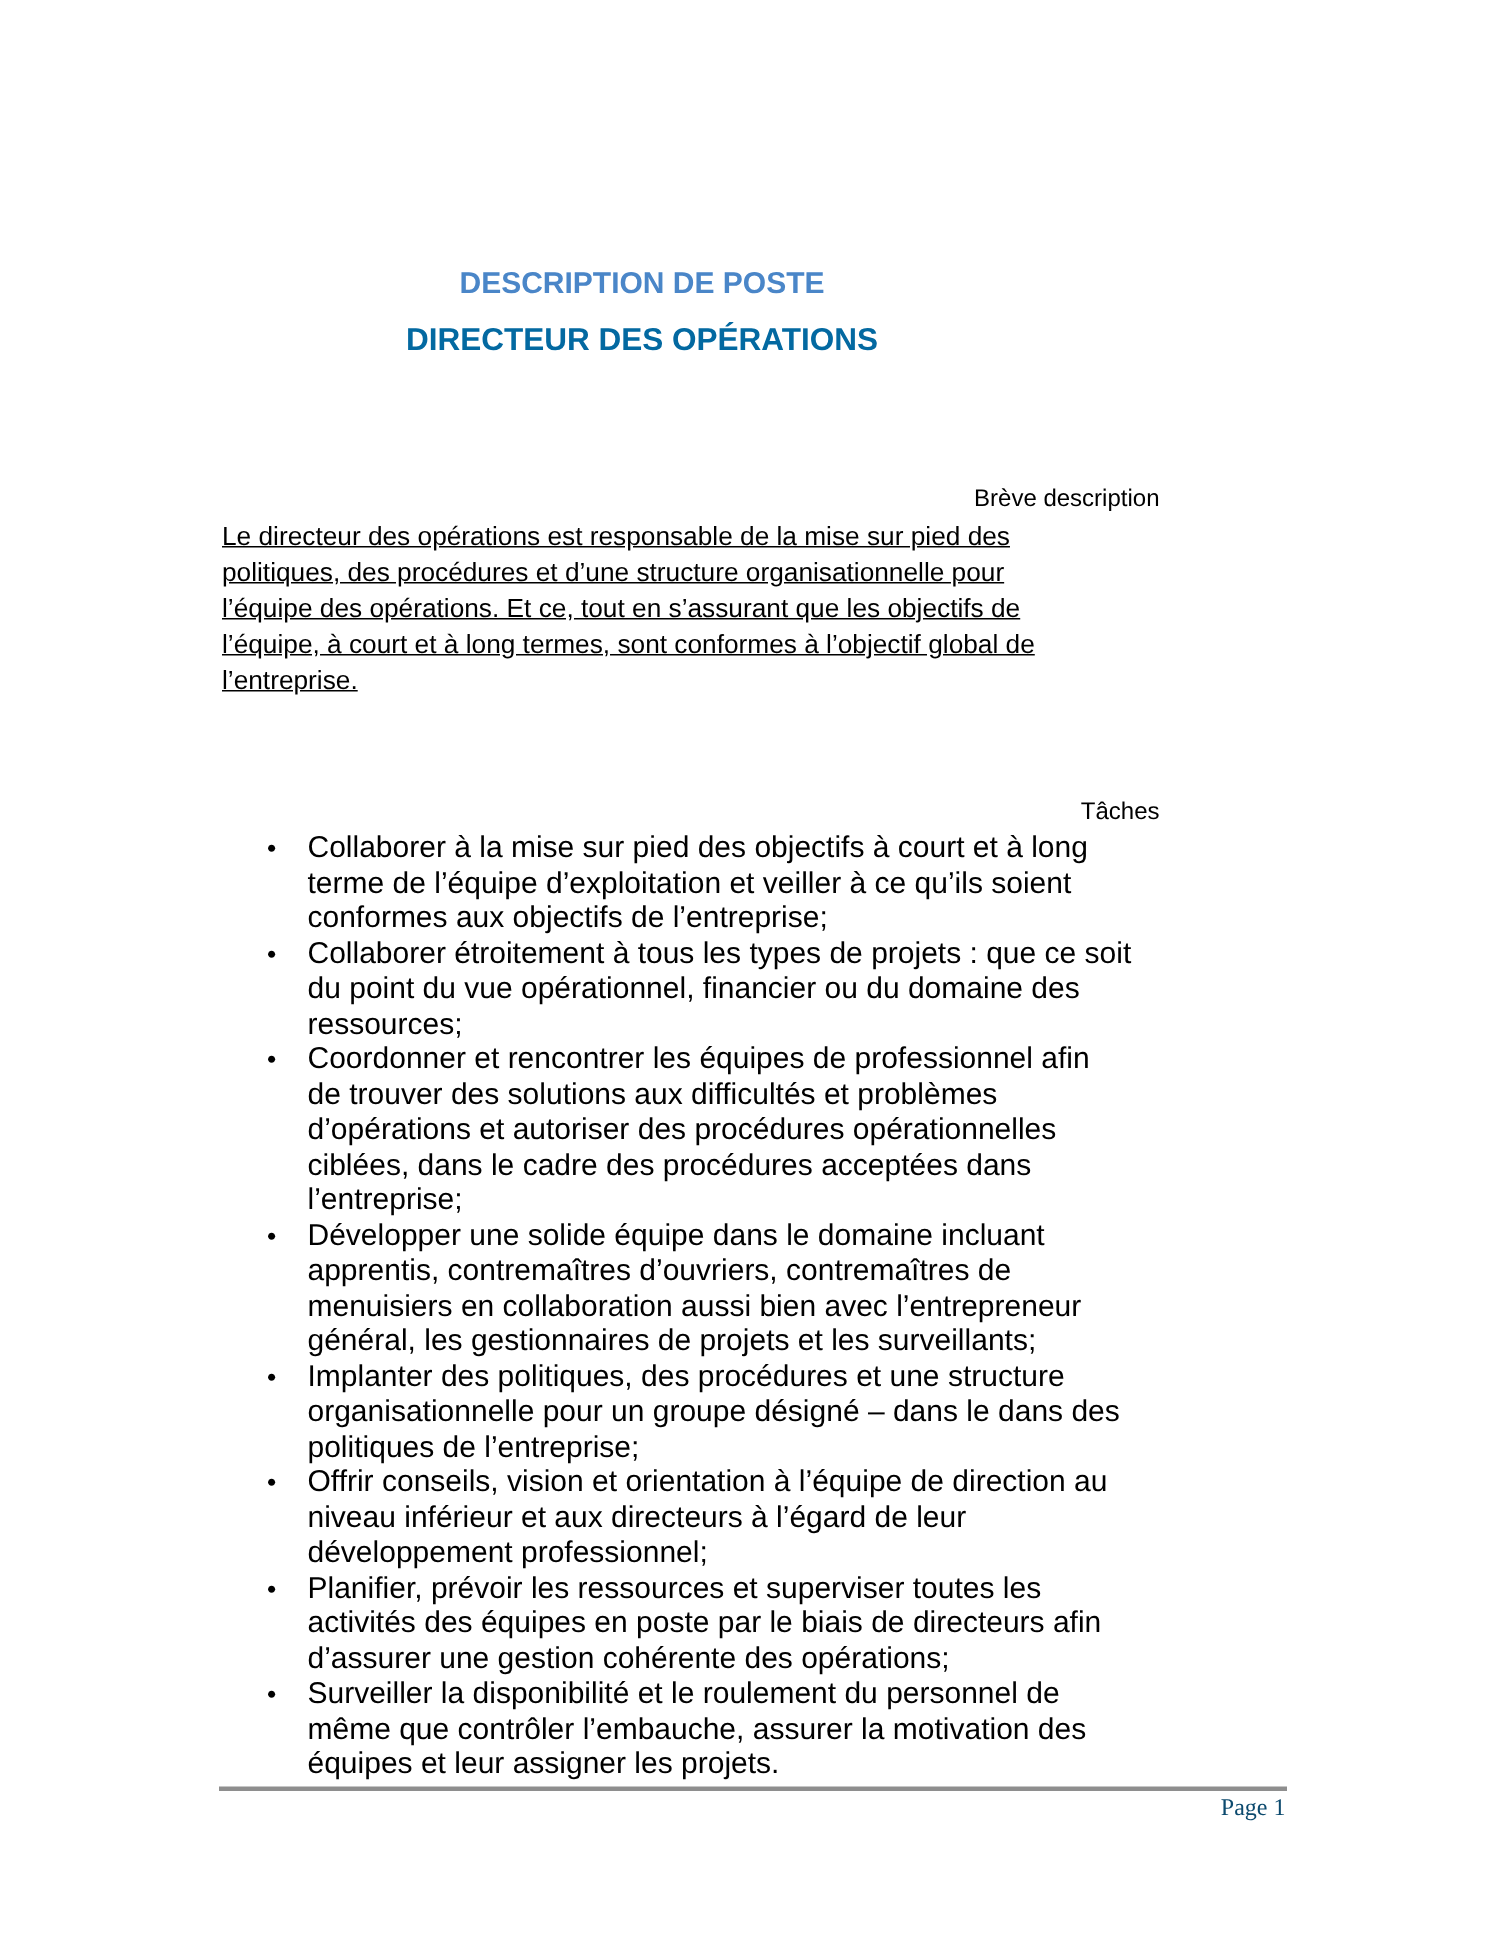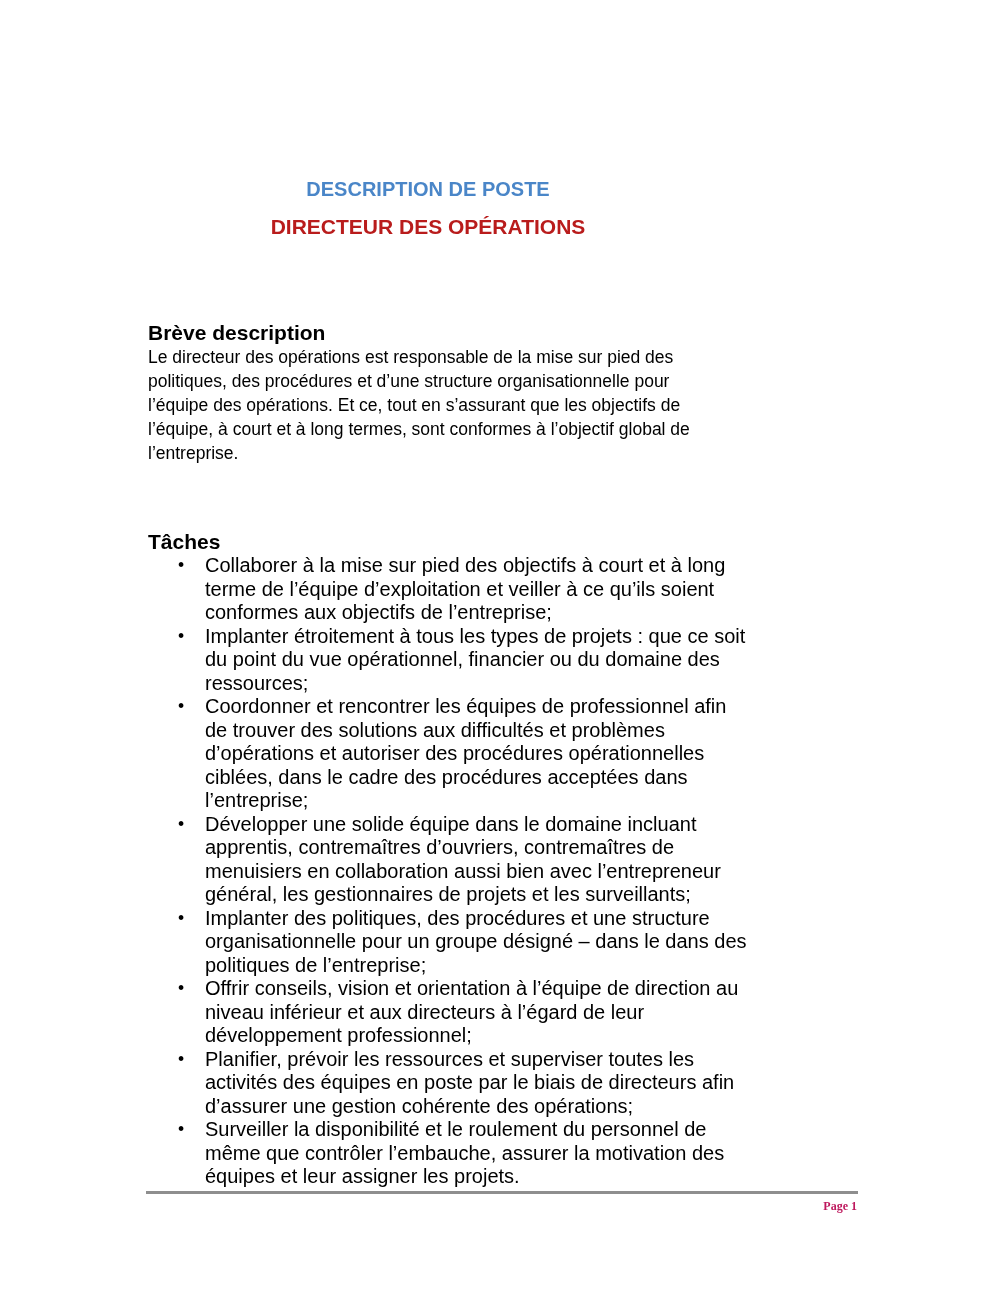--- a/index.html
+++ b/index.html
@@ -26,42 +26,44 @@
   .title-main {
     font-size: 20px;
     font-weight: bold;
     color: #4A86C8;
     line-height: 25px;
     margin: 0 0 12px 0;
   }
   .title-sub {
     font-size: 21px;
     font-weight: bold;
-    color: #b91c1c;
+    color: #0369a1;
     line-height: 25px;
     margin: 0;
   }
   .section {
     position: absolute;
     left: 148px;
     width: 625px;
   }
   .section-breve { top: 321px; }
   .section-taches { top: 530px; }
   .section-heading {
-    font-size: 21px;
-    font-weight: bold;
+    font-size: 16px;
+    font-weight: normal;
     line-height: 24px;
     margin: 0;
+    text-align: right;
   }
   .body-text {
     font-size: 17.5px;
     line-height: 24px;
     margin: 0;
     white-space: pre-line;
+    text-decoration: underline;
   }
   .task-list {
     list-style: none;
     margin: 0;
     padding: 0;
   }
   .task-item {
     position: relative;
     padding-left: 57px;
   }
@@ -84,24 +86,23 @@
     top: 1191px;
     width: 712px;
     height: 3px;
     background: #8E8E8E;
   }
   .footer-page {
     position: absolute;
     right: 143px;
     top: 1196px;
     font-family: "Liberation Serif", serif;
-    font-size: 12px;
+    font-size: 16px;
     line-height: 20px;
-    color: #be185d;
-    font-weight: bold;
+    color: #0c4a6e;
   }
 </style>
 </head>
 <body>
 
 <div class="page">
 
   <div class="title-block">
     <h1 class="title-main">DESCRIPTION DE POSTE</h1>
     <h2 class="title-sub">DIRECTEUR DES OPÉRATIONS</h2>
@@ -120,21 +121,21 @@
     <h3 class="section-heading">Tâches</h3>
     <ul class="task-list">
       <li class="task-item">
         <span class="task-marker">•</span>
         <span class="task-text">Collaborer à la mise sur pied des objectifs à court et à long
 terme de l’équipe d’exploitation et veiller à ce qu’ils soient
 conformes aux objectifs de l’entreprise;</span>
       </li>
       <li class="task-item">
         <span class="task-marker">•</span>
-        <span class="task-text">Implanter étroitement à tous les types de projets : que ce soit
+        <span class="task-text">Collaborer étroitement à tous les types de projets : que ce soit
 du point du vue opérationnel, financier ou du domaine des
 ressources;</span>
       </li>
       <li class="task-item">
         <span class="task-marker">•</span>
         <span class="task-text">Coordonner et rencontrer les équipes de professionnel afin
 de trouver des solutions aux difficultés et problèmes
 d’opérations et autoriser des procédures opérationnelles
 ciblées, dans le cadre des procédures acceptées dans
 l’entreprise;</span>

